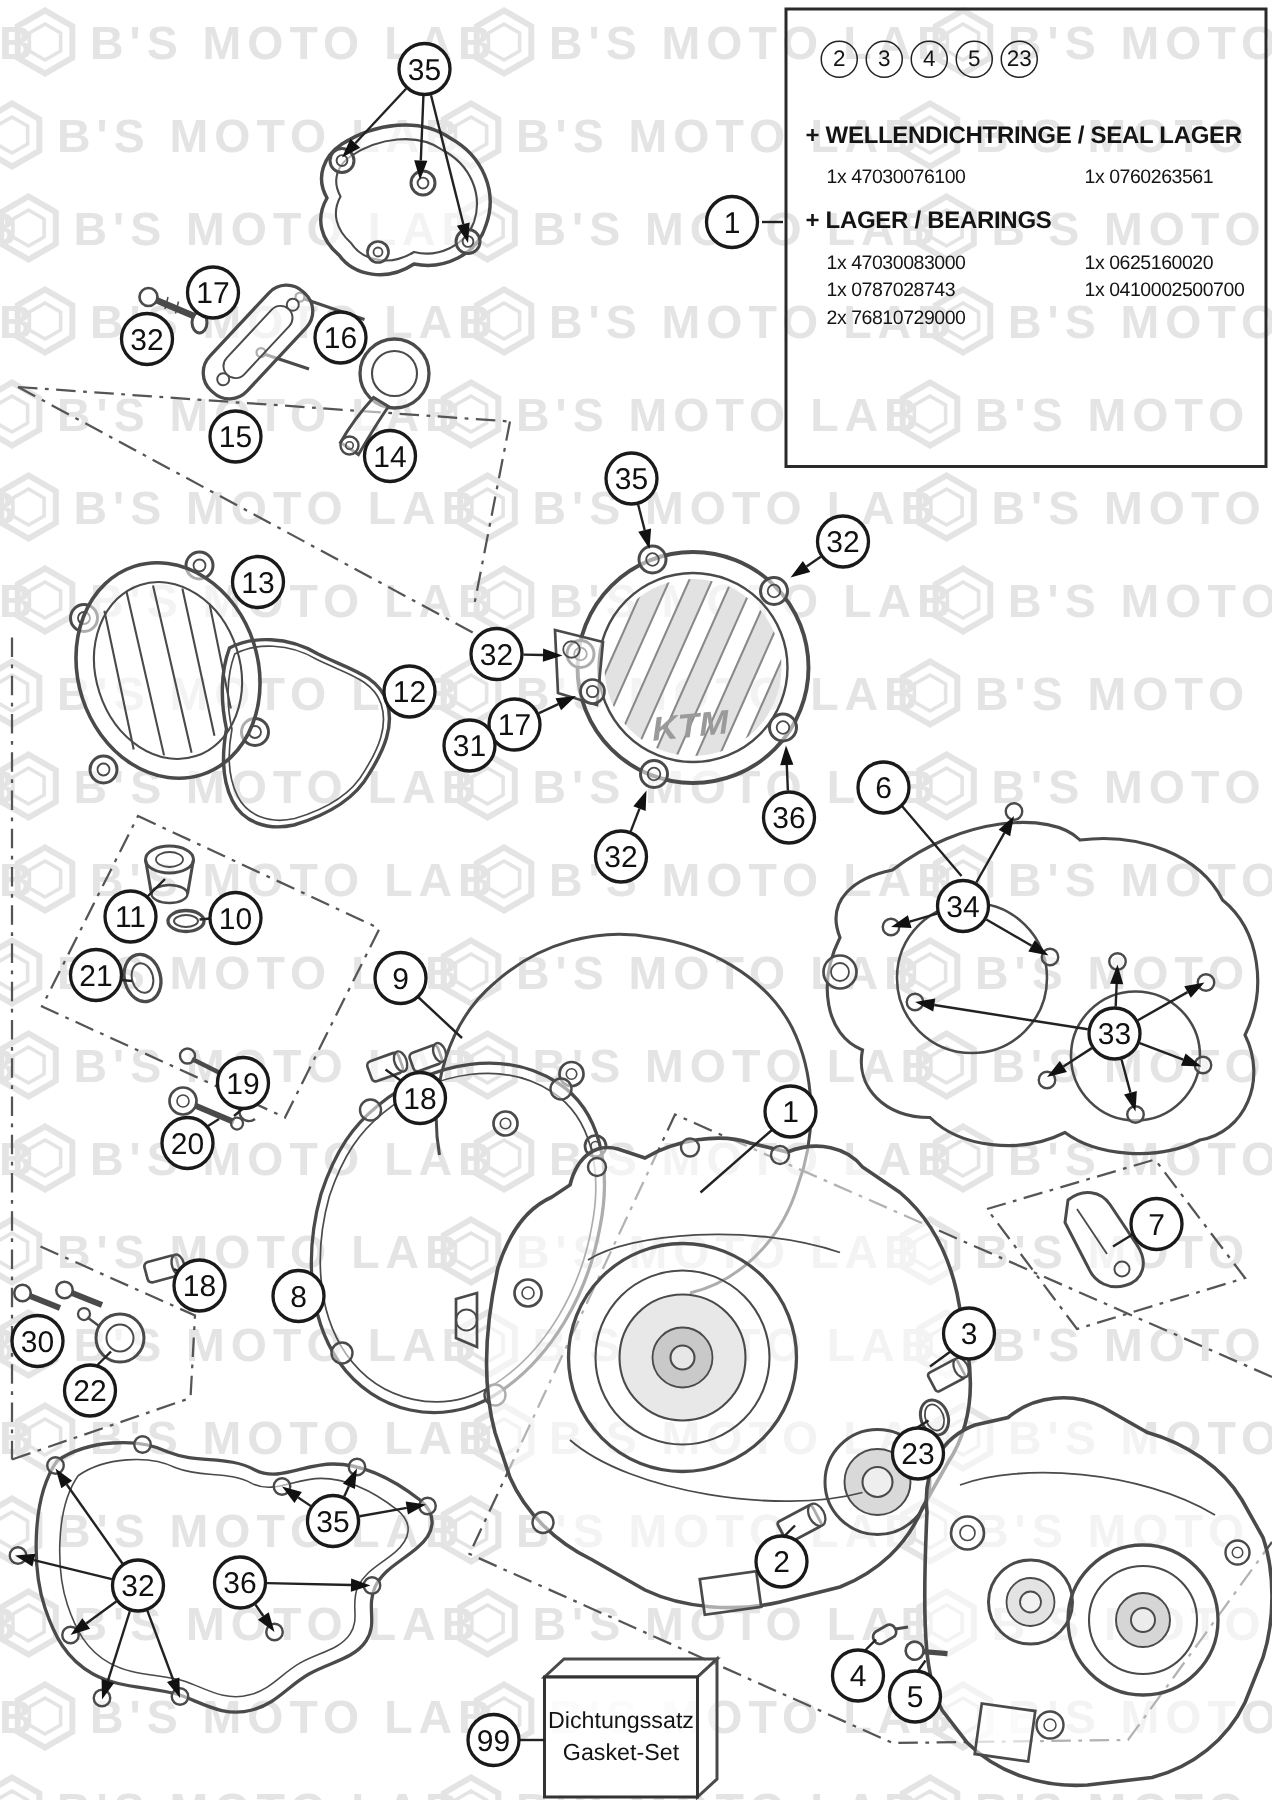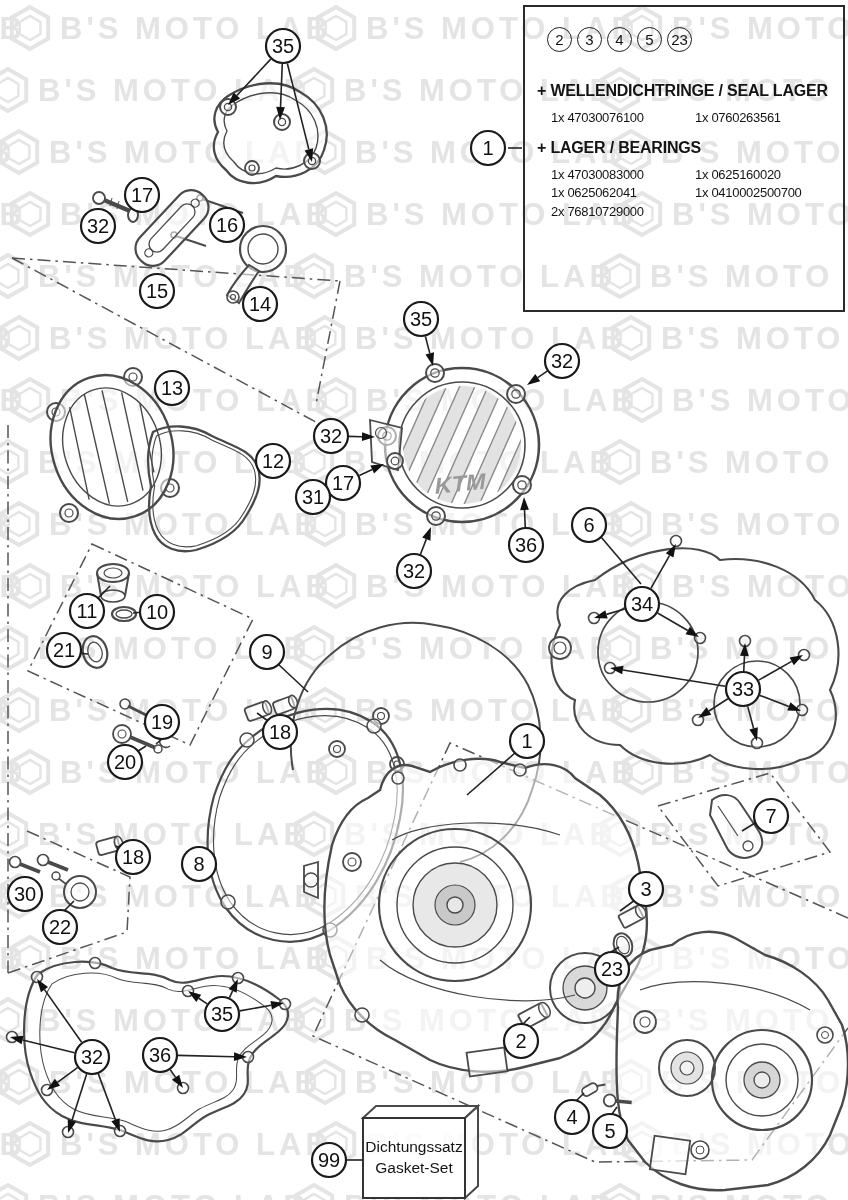--- a/index.html
+++ b/index.html
@@ -9,21 +9,21 @@
   
   .parts-box{position:absolute;left:523px;top:5px;width:322px;height:307px;z-index:2;
              border:2px solid #2a2a2a;background:transparent;box-sizing:border-box;color:#141414;}
   .ref-circles{position:absolute;top:20px;left:22px;display:flex;gap:5px;}
   .ref-circle{display:inline-block;width:25px;height:25px;border:1.7px solid #222;border-radius:50%;
               text-align:center;line-height:24px;font-size:15px;box-sizing:border-box;background:transparent;}
   .pn-sections{position:absolute;top:64px;left:12px;right:6px;}
   .pn-title{font-size:16px;font-weight:bold;letter-spacing:-0.2px;margin:11px 0 9px 0;white-space:nowrap;}
   .pn-row{display:flex;margin-left:14px;line-height:18.6px;font-size:13px;letter-spacing:-0.3px;white-space:nowrap;}
   .pn-col1{width:144px;flex:0 0 144px;}
-  .pn-col2{flex:1;}
+  .pn-col2{flex:1;margin-left:28px;}
   
   .part{stroke:#4a4a4a;fill:none;}
   .partw{stroke:#4a4a4a;fill:#ffffff;fill-opacity:.55;}
   .dashdot{stroke:#555;stroke-width:1.5;fill:none;stroke-dasharray:13 5 2.5 5;}
   .callout-circle{fill:#fff;stroke:#1a1a1a;stroke-width:2.2;}
   .callout-num{font-family:"Liberation Sans",sans-serif;font-size:20px;fill:#111;
                text-anchor:middle;}
   .leader{stroke:#222;stroke-width:1.6;fill:none;}
   .wm{fill:#e4e4e4;font-weight:bold;font-size:31px;letter-spacing:4px;}
   .wmhex{stroke:#e4e4e4;fill:none;}
@@ -822,21 +822,21 @@
         <div class="pn-row">
           <span class="pn-col1">1x 47030076100</span>
           <span class="pn-col2">1x 0760263561</span>
         </div>
         <div class="pn-title">+ LAGER / BEARINGS</div>
         <div class="pn-row">
           <span class="pn-col1">1x 47030083000</span>
           <span class="pn-col2">1x 0625160020</span>
         </div>
         <div class="pn-row">
-          <span class="pn-col1">1x 0625062041</span>
+          <span class="pn-col1">1x 0787028743</span>
           <span class="pn-col2">1x 0410002500700</span>
         </div>
         <div class="pn-row">
           <span class="pn-col1">2x 76810729000</span>
           <span class="pn-col2"></span>
         </div>
       </div>
   </div>
 
 </div>

